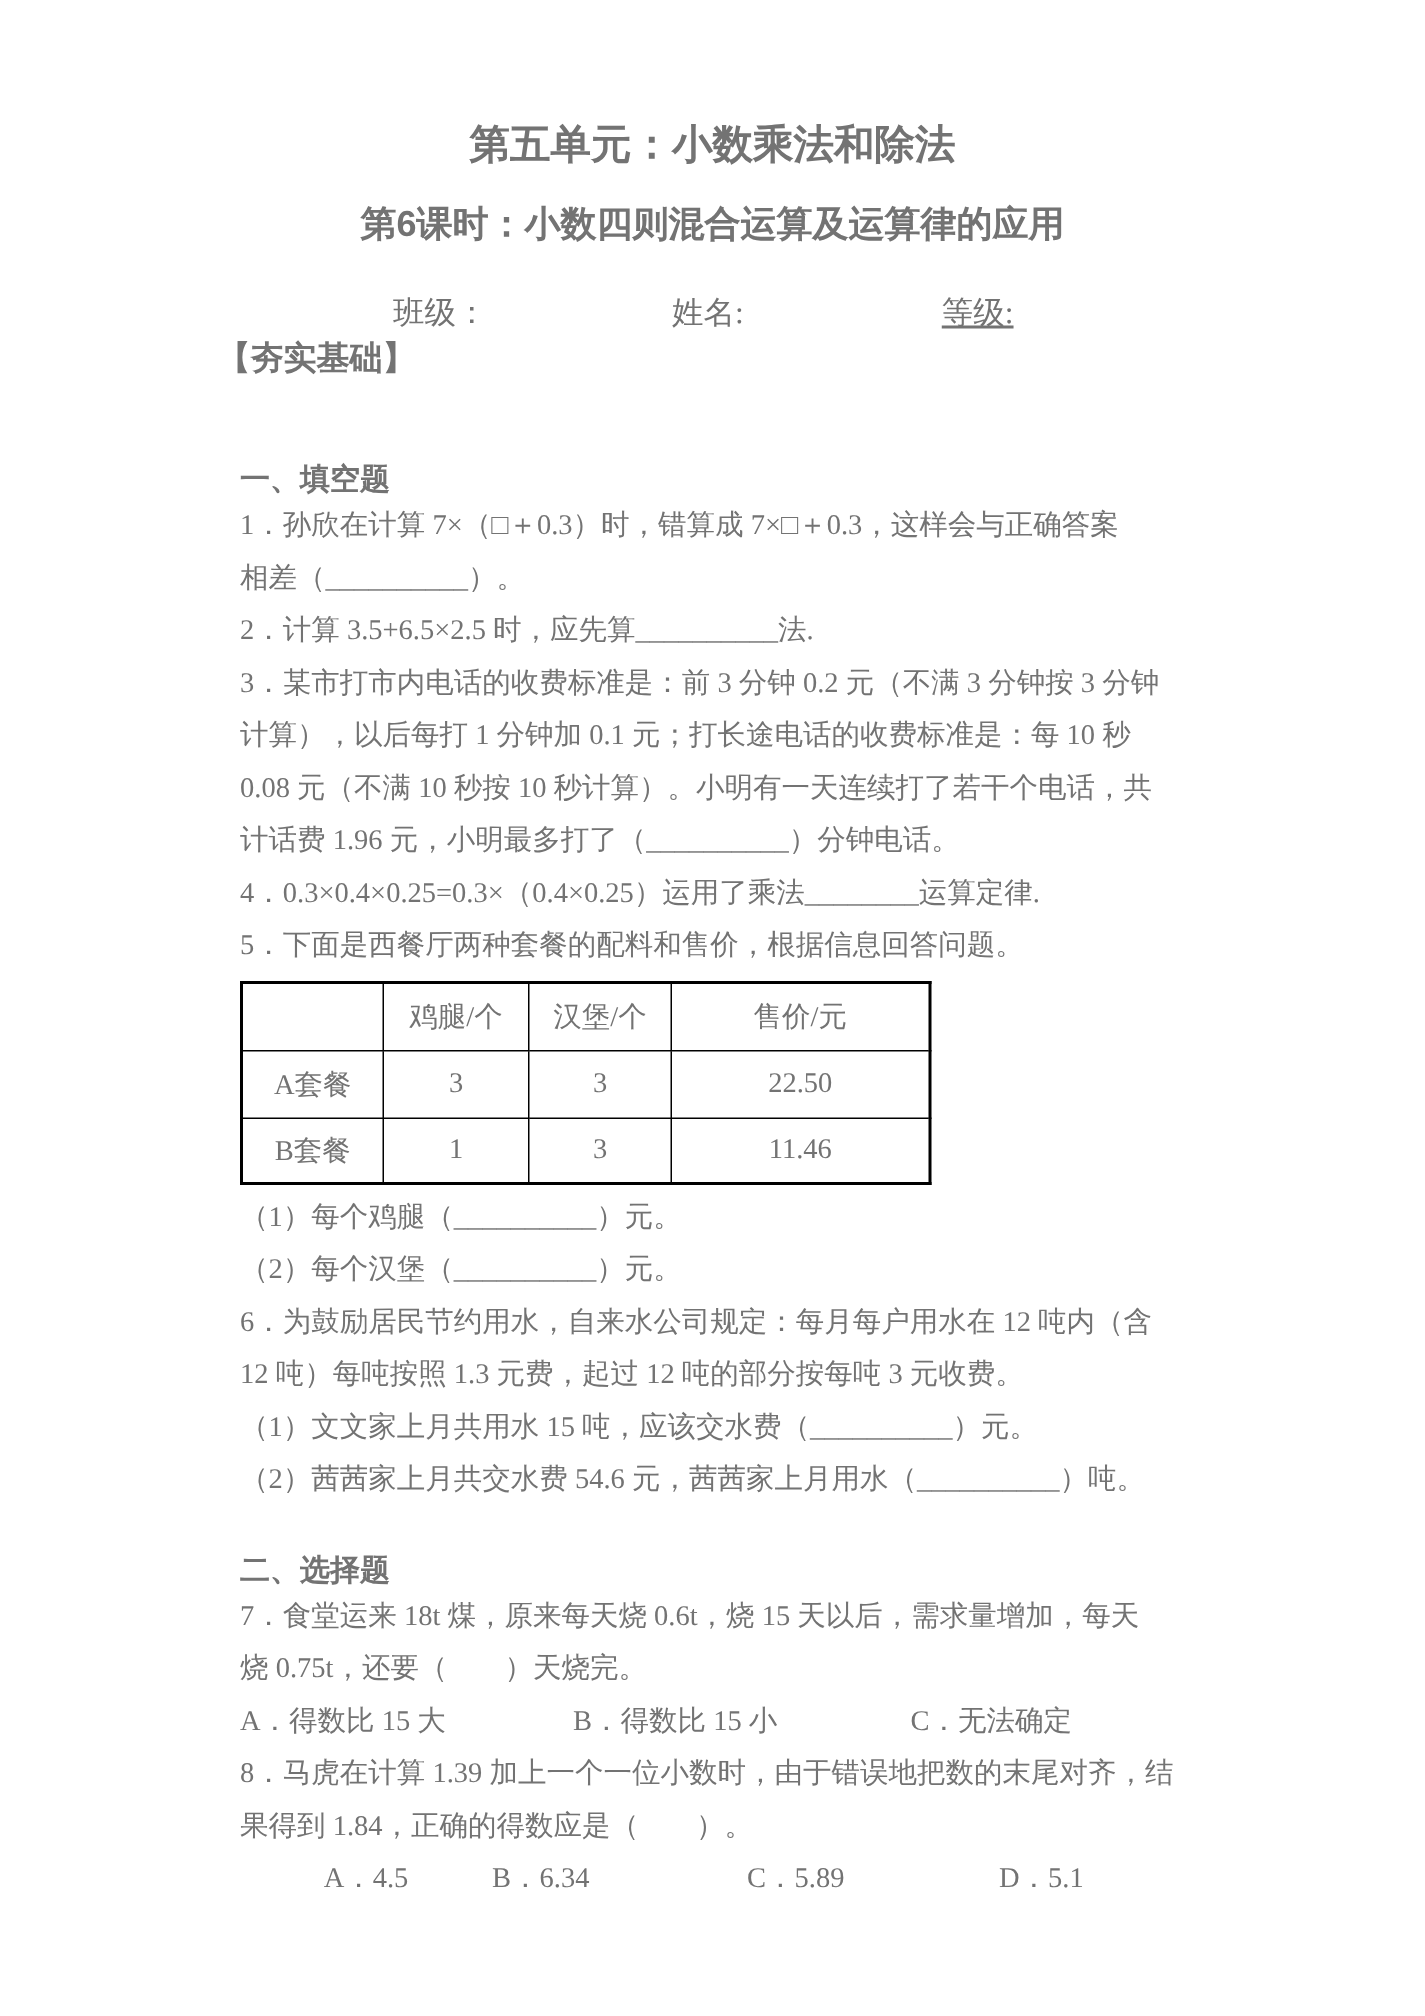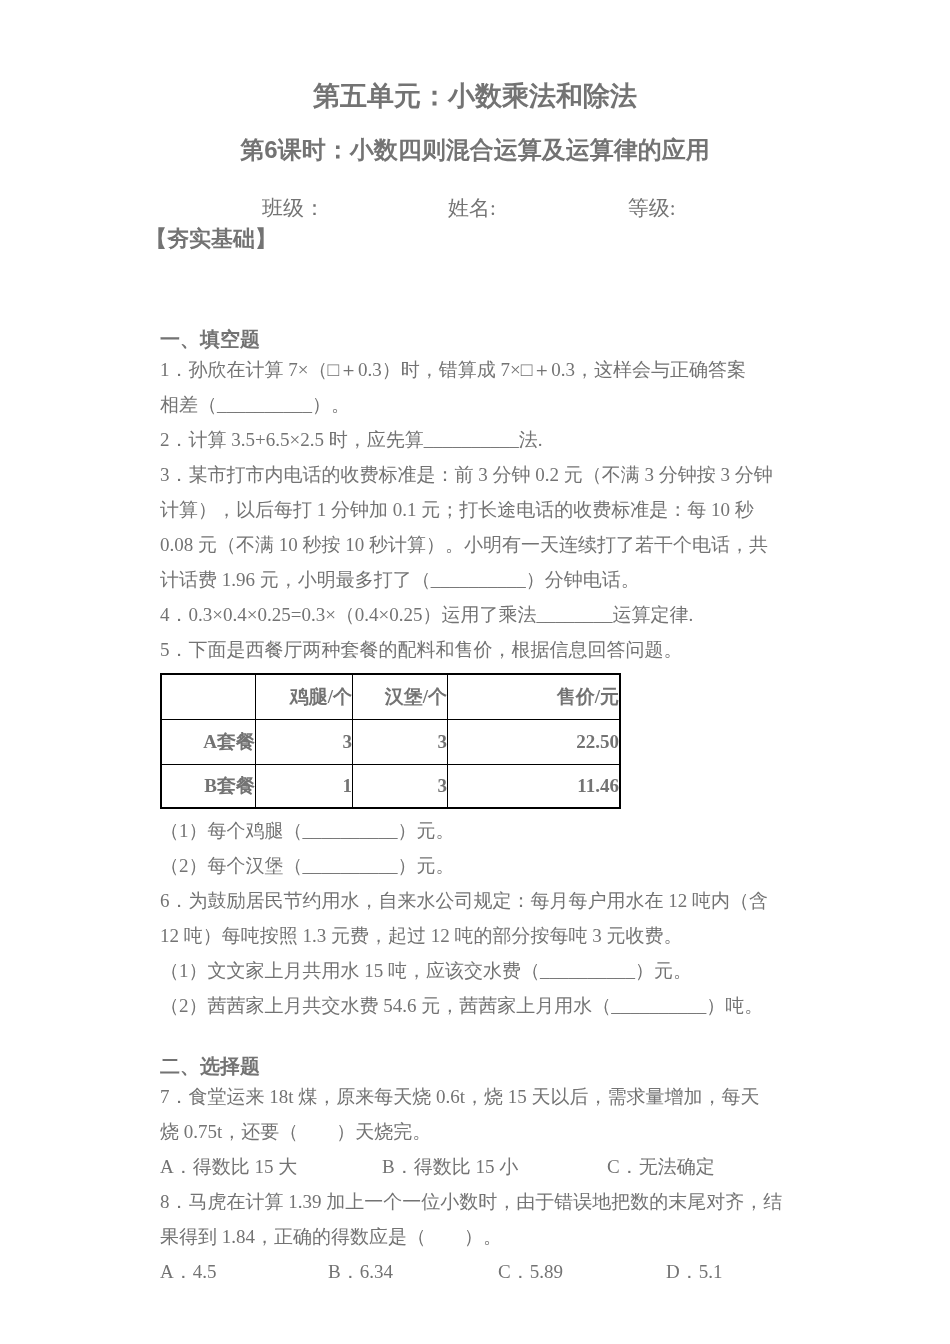--- a/index.html
+++ b/index.html
@@ -21,70 +21,69 @@
   .title-unit{margin-top:80px;font-size:27px;line-height:32px;}
   .title-lesson{margin-top:22px;font-size:24px;line-height:32px;}
   .info-line{
     margin-top:30px;
     padding-left:262px;
     height:24px;line-height:24px;
     font-size:21px;
     white-space:nowrap;
   }
   .info-name{margin-left:123px;}
-  .info-grade{margin-left:132px;}
+  .info-grade{margin-left:132px;text-decoration:underline;}
   .banner{
     margin-top:6px;
     padding-left:145px;
     height:26px;line-height:26px;
     font-size:22px;
     font-weight:bold;
     font-family:"Liberation Sans","DejaVu Sans",sans-serif;
   }
   .body{
     padding-left:160px;
     font-size:19px;
   }
   .sec-h{
     height:26px;line-height:26px;
     font-size:20px;font-weight:bold;
     font-family:"Liberation Sans","DejaVu Sans",sans-serif;
     white-space:nowrap;
   }
-  .sec-h.first{margin-top:74px;}
+  .sec-h.first{margin-top:55px;}
   .sec-h.second{margin-top:30px;}
   .ln{
     height:35px;line-height:35px;
     white-space:nowrap;
   }
   .after-table{margin-top:4px;}
   table.menu{
     border-collapse:collapse;
     margin-top:6px;
     border:2px solid #000;
     font-size:19px;
   }
   table.menu td{
     border:1px solid #000;
-    text-align:right;
+    text-align:center;
     padding:0;
-    font-weight:bold;
   }
   td.c0{width:93px;}
   td.c1{width:96px;}
   td.c2{width:94px;}
   td.c3{width:171px;}
   tr.hrow td{height:44px;}
   tr.r0 td{height:44px;}
   tr.r1 td{height:42px;}
   .opts{height:35px;line-height:35px;white-space:nowrap;}
   .opts span{display:inline-block;}
   .o7-a{width:222px;}
   .o7-b{width:225px;}
-  .o8-a{width:168px;}
+  .o8-a{width:168px;text-align:center;}
   .o8-b{width:170px;}
   .o8-c{width:168px;}
 </style>
 </head>
 <body>
 
 <div class="doc">
 
   <div class="title title-unit">第五单元：小数乘法和除法</div>
   <div class="title title-lesson">第6课时：小数四则混合运算及运算律的应用</div>

